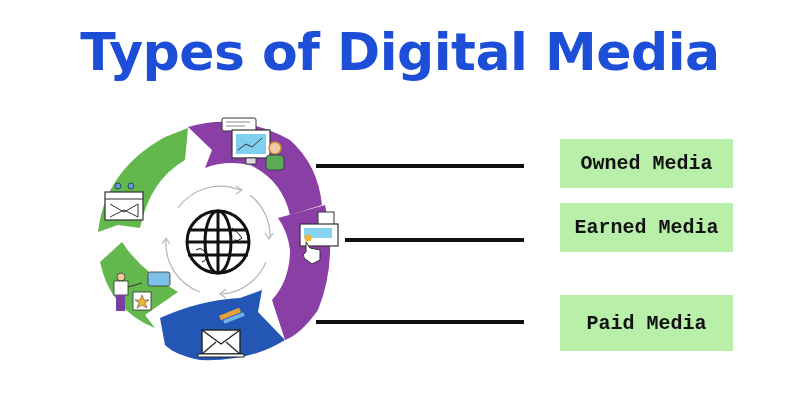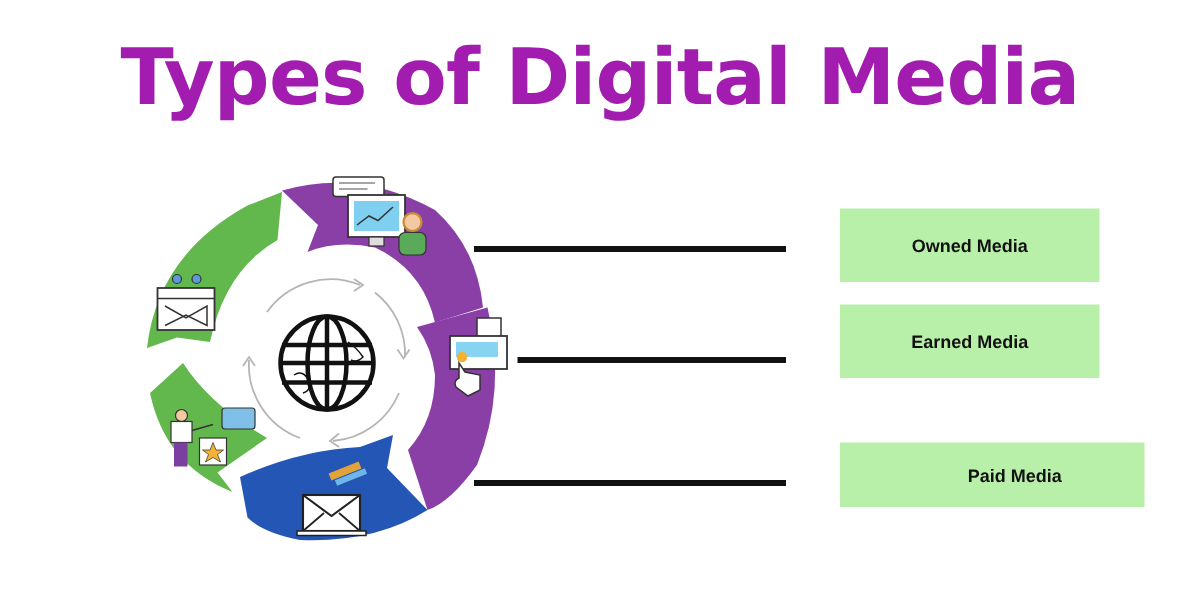--- a/index.html
+++ b/index.html
@@ -1,25 +1,25 @@
 <!DOCTYPE html>
 <html><head>
 <meta charset="utf-8">
 <style>
   html,body{margin:0;padding:0;background:#ffffff;}
   body{width:800px;height:400px;position:relative;overflow:hidden;font-family:"DejaVu Sans",sans-serif;}
   .title{position:absolute;left:0;top:22px;width:800px;text-align:center;font-family:"DejaVu Sans",sans-serif;font-weight:bold;font-size:52px;letter-spacing:-0.5px;}
   .wheel{position:absolute;left:0;top:0;width:800px;height:400px;}
   .connector{position:absolute;height:4px;background:#111111;}
-  .label-box{position:absolute;left:560px;width:173px;display:flex;align-items:center;justify-content:center;font-family:Liberation Sans, sans-serif;font-weight:bold;font-size:12px;color:#111111;}
+  .label-box{position:absolute;left:560px;width:173px;display:flex;align-items:center;justify-content:center;font-family:Liberation Mono, monospace;font-weight:bold;font-size:20px;color:#111111;}
 </style>
 </head>
 <body>
 
-<div class="title" style="color:#a21caf">Types of Digital Media</div>
+<div class="title" style="color:#1d4ed8">Types of Digital Media</div>
 
 <svg class="wheel" viewBox="0 0 800 400" xmlns="http://www.w3.org/2000/svg">
 
   <path fill="#8a3fa6" d="M188,127 Q240,112 290,140 Q318,165 322,205 L290,215 Q282,180 250,165 Q225,160 205,168 L212,150 Z"></path>
 
   <path fill="#8a3fa6" d="M278,218 L325,205 Q338,260 318,310 Q300,335 285,340 L272,300 Q290,280 290,250 Q288,232 278,218 Z"></path>
 
   <path fill="#2456b5" d="M160,318 Q200,300 240,298 L262,290 L258,312 L285,340 Q250,362 200,360 Q175,355 165,345 Z"></path>
 
   <path fill="#62b84c" d="M100,262 L122,242 Q140,270 178,292 L145,315 L155,328 Q110,310 100,262 Z"></path>
@@ -100,15 +100,15 @@
 <div class="connector" style="left:316px;top:164px;width:208px;"></div>
 <div class="connector" style="left:345px;top:238px;width:179px;"></div>
 <div class="connector" style="left:316px;top:320px;width:208px;"></div>
 
 <div class="label-box" style="top:139px;height:49px;background:#b9f0a9;">
   <span>Owned Media</span>
 </div>
 <div class="label-box" style="top:203px;height:49px;background:#b9f0a9;">
   <span>Earned Media</span>
 </div>
-<div class="label-box" style="top:295px;height:43px;background:#b9f0a9;padding-left:30px;">
+<div class="label-box" style="top:295px;height:56px;background:#b9f0a9;">
   <span>Paid Media</span>
 </div>
 
 </body></html>

